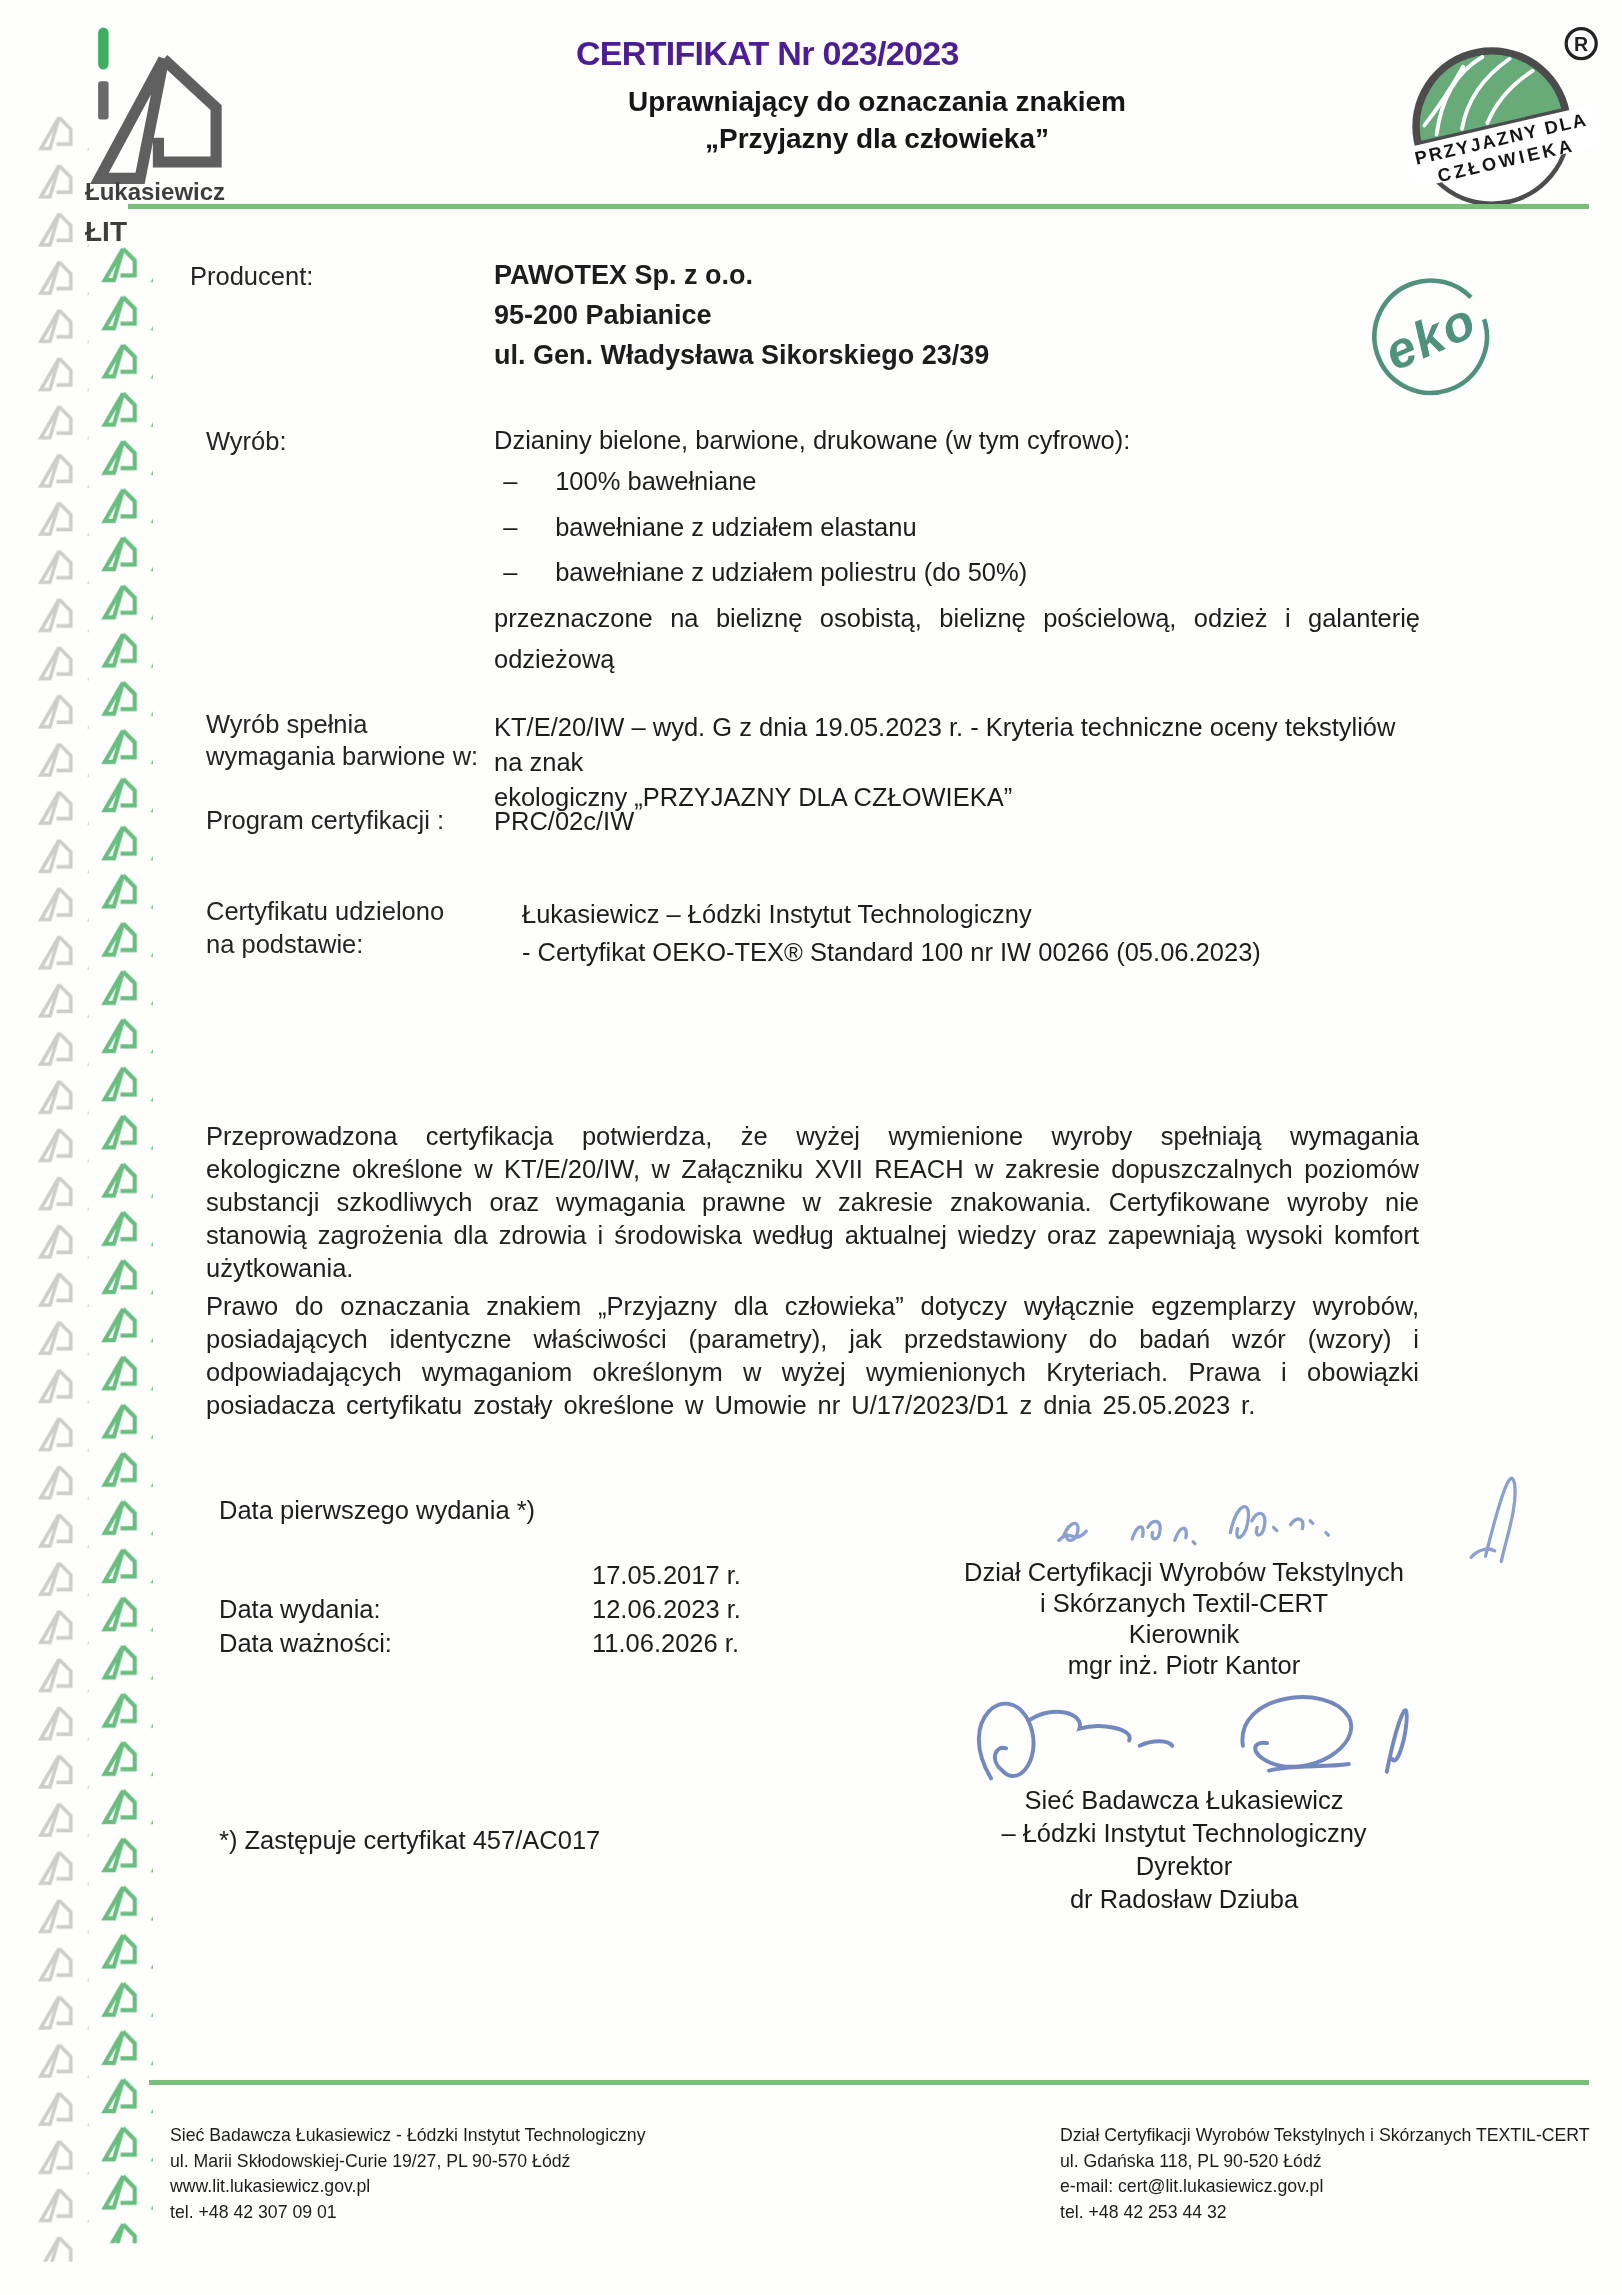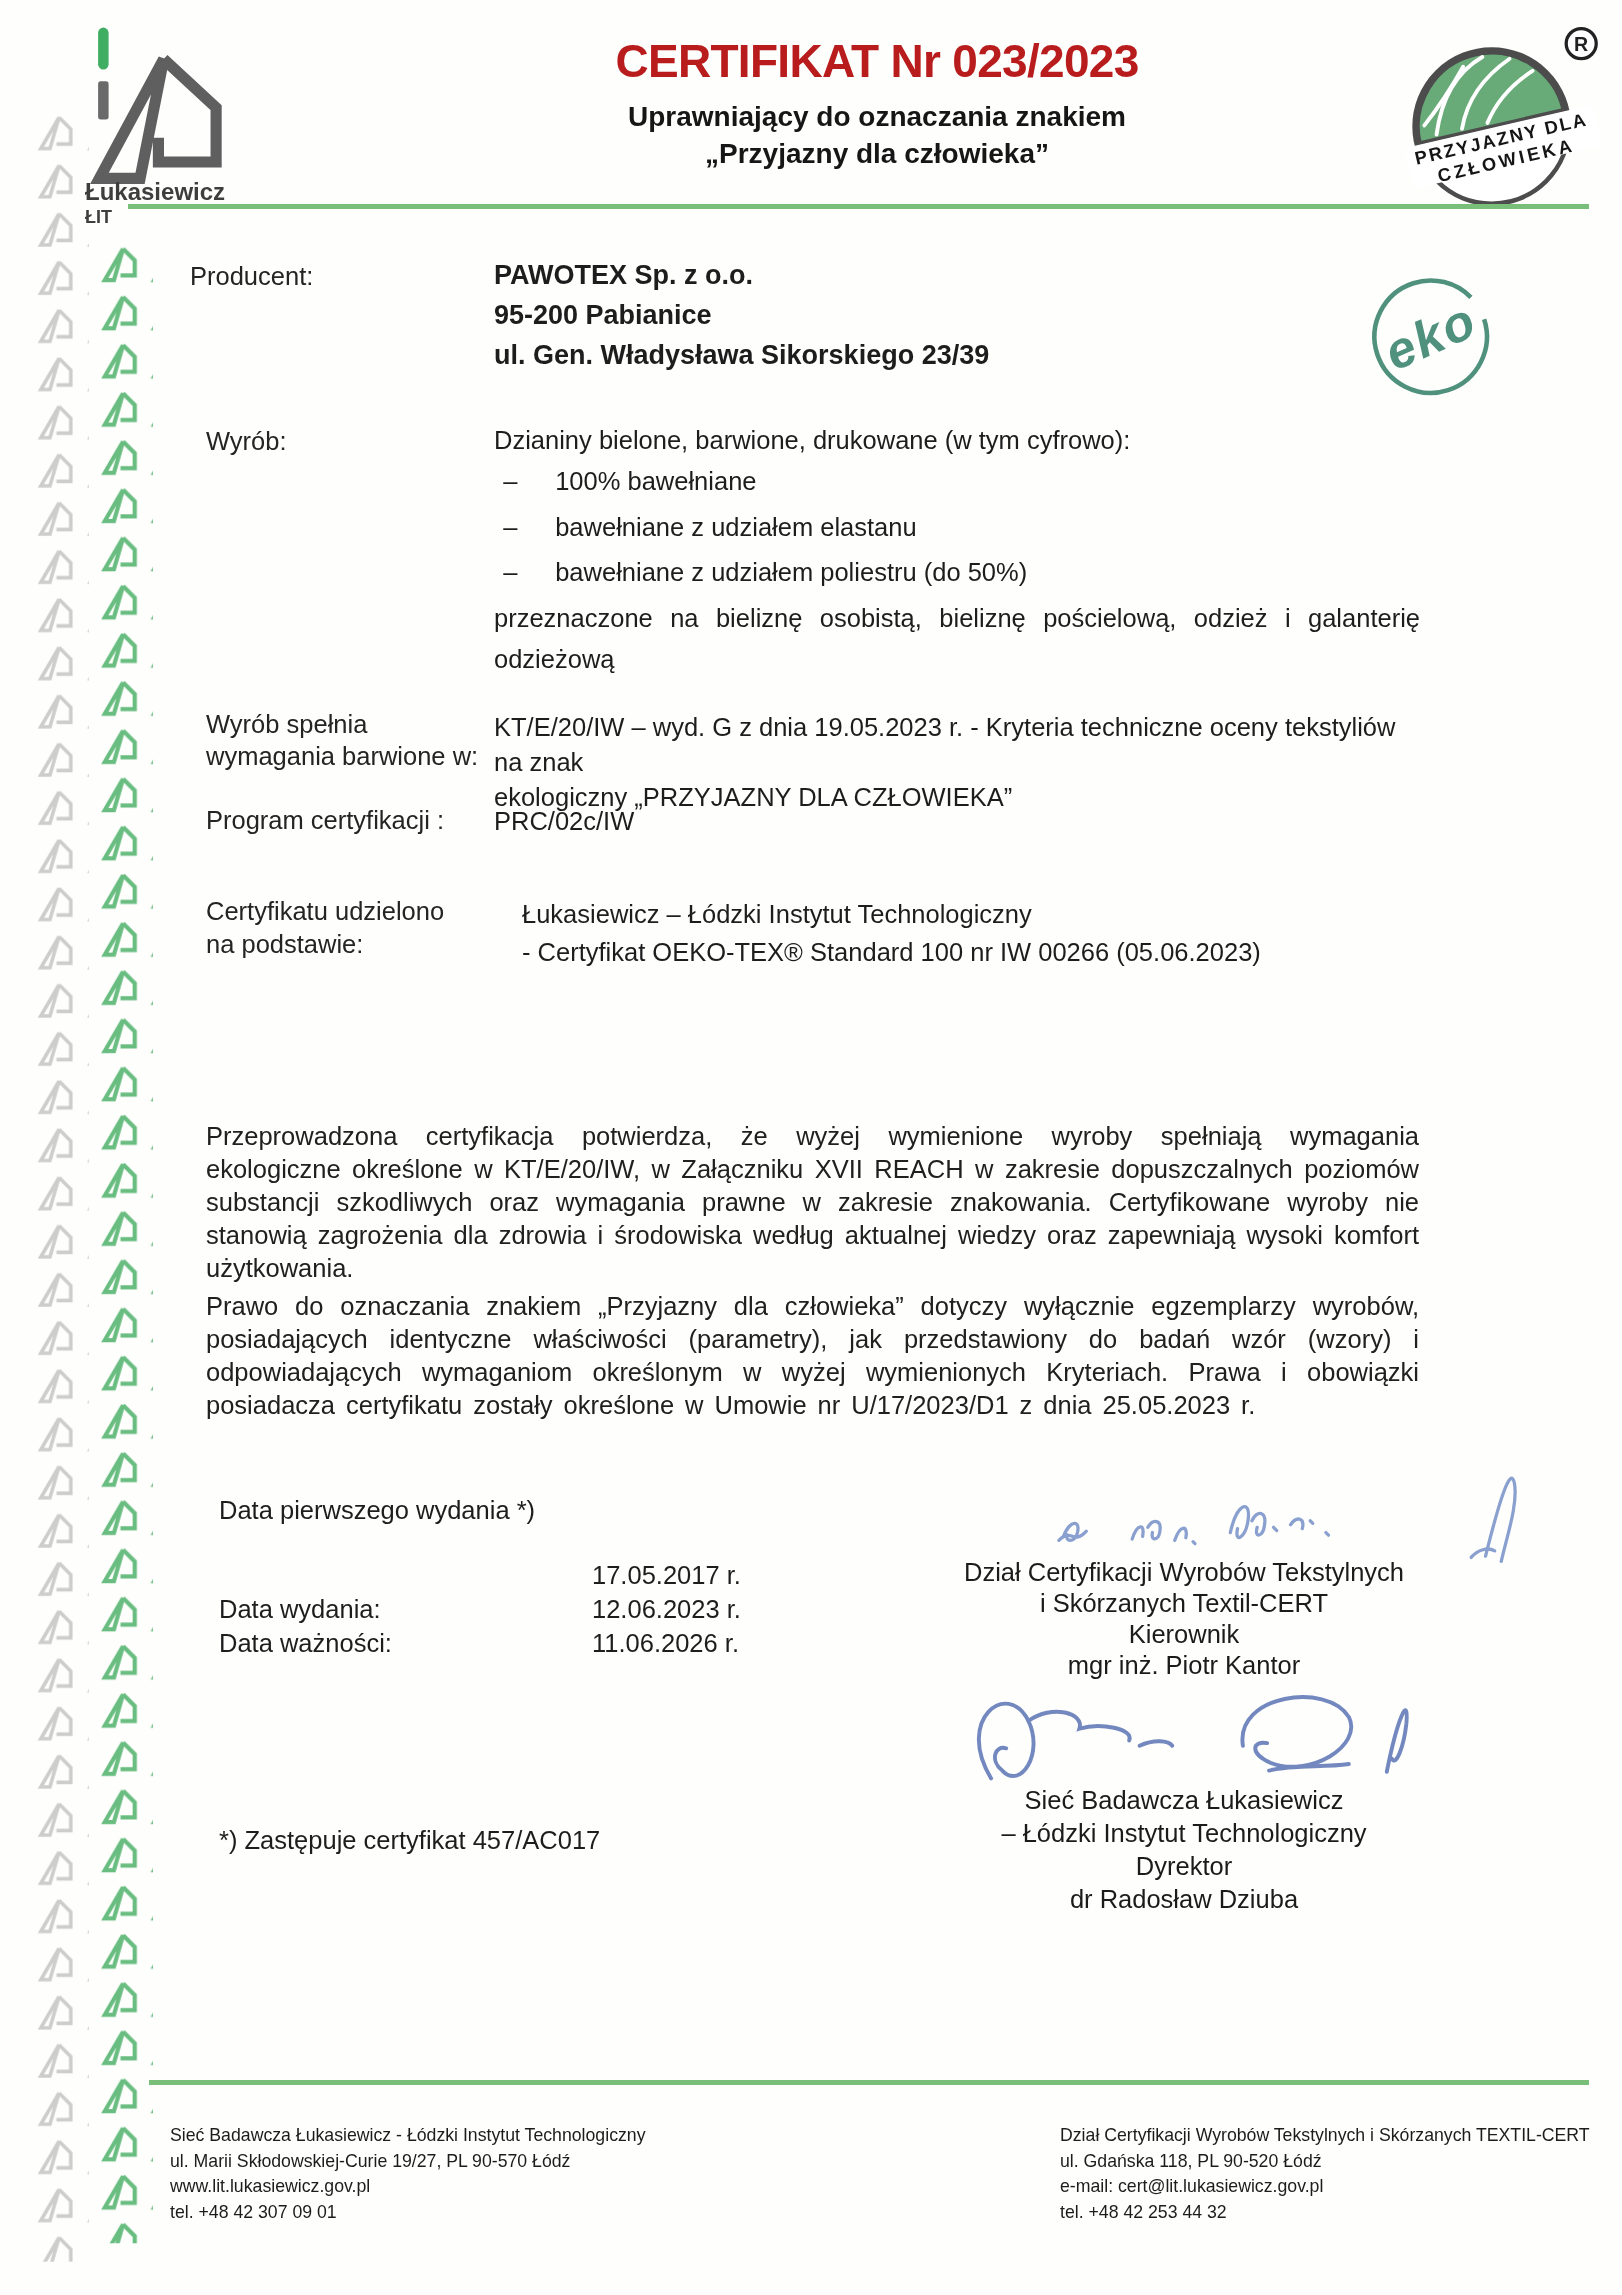--- a/index.html
+++ b/index.html
@@ -4,21 +4,21 @@
 <style>
   html,body{margin:0;padding:0;background:#e8e8e8;}
   #page{
     position:relative;width:1623px;height:2295px;background:#fefefd;
     font-family:"Liberation Sans",sans-serif;color:#1d1d1d;overflow:hidden;
   }
   .abs{position:absolute;}
   .lbl{font-size:25.5px;line-height:33px;color:#242424;}
   .val{font-size:25.5px;line-height:35px;color:#1d1d1d;}
   
-  .title{font-size:46px;font-weight:bold;letter-spacing:-0.7px;text-align:center;color:#b91c1c;}
+  .title{font-size:34px;font-weight:bold;letter-spacing:-0.7px;text-align:left;color:#4c1d95;}
   .subtitle{font-size:28px;font-weight:bold;text-align:center;color:#161616;margin-top:13px;}
   .hline{background:#79bf79;height:4.6px;}
   
   .brand{font-weight:bold;color:#3e3e3e;}
   
   .producer-lines div{font-size:27px;font-weight:bold;line-height:40px;}
   
   .prod-intro{font-size:25.5px;line-height:30px;margin-bottom:11px;}
   .bullet-row{display:flex;font-size:25.5px;line-height:30px;margin-bottom:15.7px;}
   .bullet-dash{width:52px;padding-left:9.2px;flex:none;}
@@ -62,21 +62,21 @@
 
   <svg class="abs" style="left:85px;top:21px;width:177px;height:164px" viewBox="0 0 270 250">
     <rect x="20" y="10" width="16" height="64" rx="8" fill="#3fae63"></rect>
     <rect x="20" y="92" width="16" height="58" rx="4" fill="#6a6a6a"></rect>
     <g fill="none" stroke="#5f5f5f" stroke-width="17" stroke-linejoin="miter">
       <path d="M22,240 L120,58 L84,240 Z"></path>
       <path d="M120,58 L200,132 L200,215 L112,215 L112,178"></path>
     </g>
   </svg>
   <div class="abs brand" style="left:85px;top:178px;font-size:24px">Łukasiewicz</div>
-  <div class="abs brand" style="left:85px;top:207px;font-size:18px">ŁIT</div>
+  <div class="abs brand" style="left:85px;top:216px;font-size:28px">ŁIT</div>
 
   <div class="abs" style="left:576px;top:34px;width:602px">
     <div class="title">CERTIFIKAT Nr 023/2023</div>
     <div class="subtitle">Uprawniający do oznaczania znakiem</div>
     <div class="subtitle" style="margin-top:5.2px">„Przyjazny dla człowieka”</div>
   </div>
 
   <svg class="abs" style="left:1400px;top:23.6px;width:203px;height:196px" viewBox="0 0 310 300">
     <circle cx="140" cy="157" r="118" fill="#ffffff" stroke="#4c4c4c" stroke-width="7"></circle>
     <g transform="rotate(-13 140 157)">

